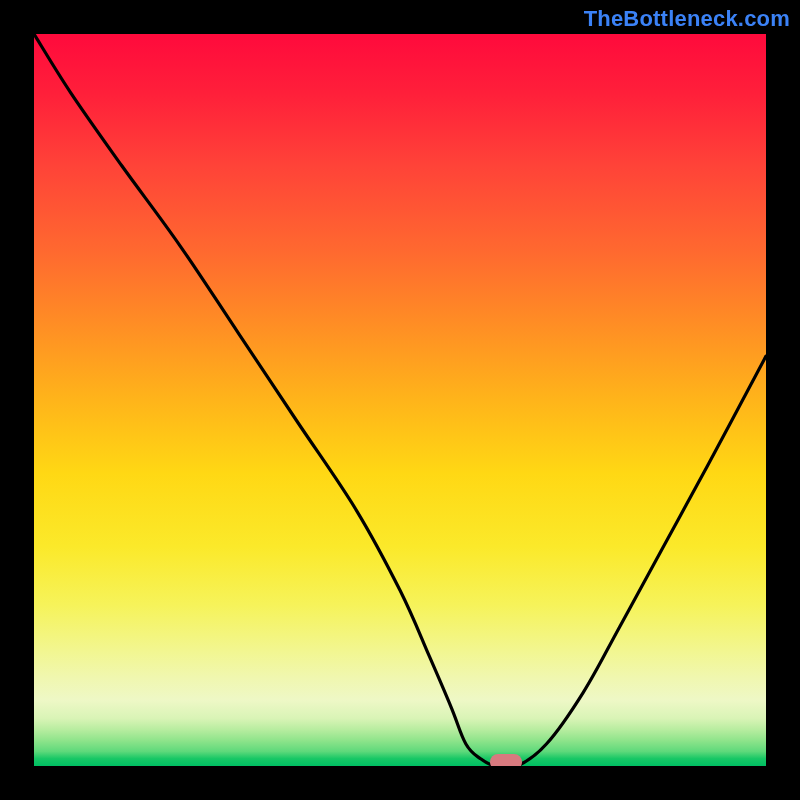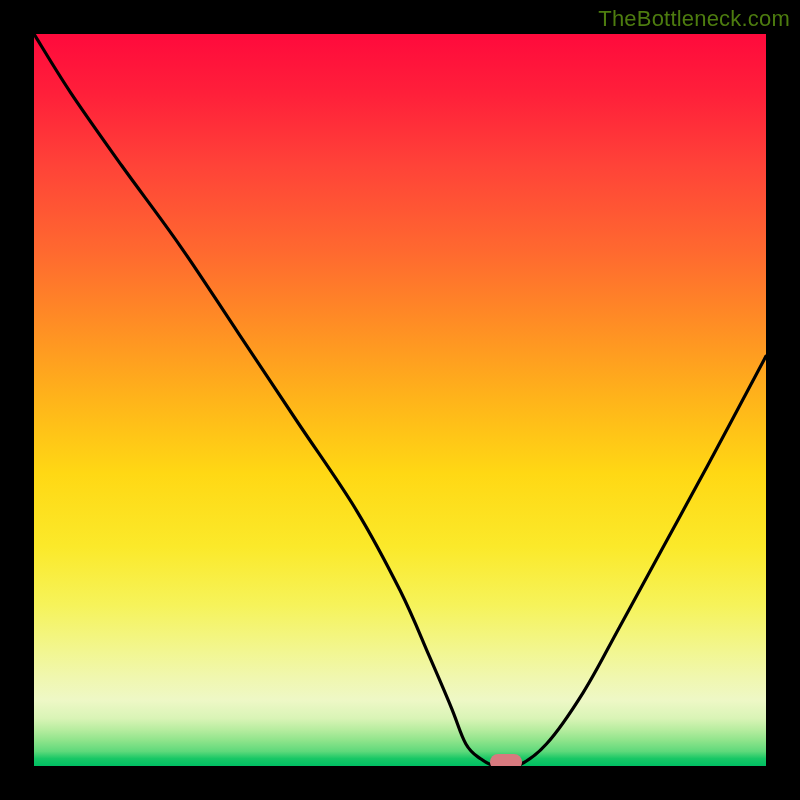--- a/index.html
+++ b/index.html
@@ -14,23 +14,23 @@
   .frame {
     position: relative;
     width: 800px;
     height: 800px;
     background: #000;
   }
   .attribution {
     position: absolute;
     top: 6px;
     right: 10px;
-    color: #4d7c0f;
+    color: #3b82f6;
     font-size: 22px;
-    font-weight: 400;
+    font-weight: 700;
     letter-spacing: 0.2px;
     z-index: 20;
   }
   .plot {
     position: absolute;
     left: 34px;
     top: 34px;
     width: 732px;
     height: 732px;
     overflow: hidden;

